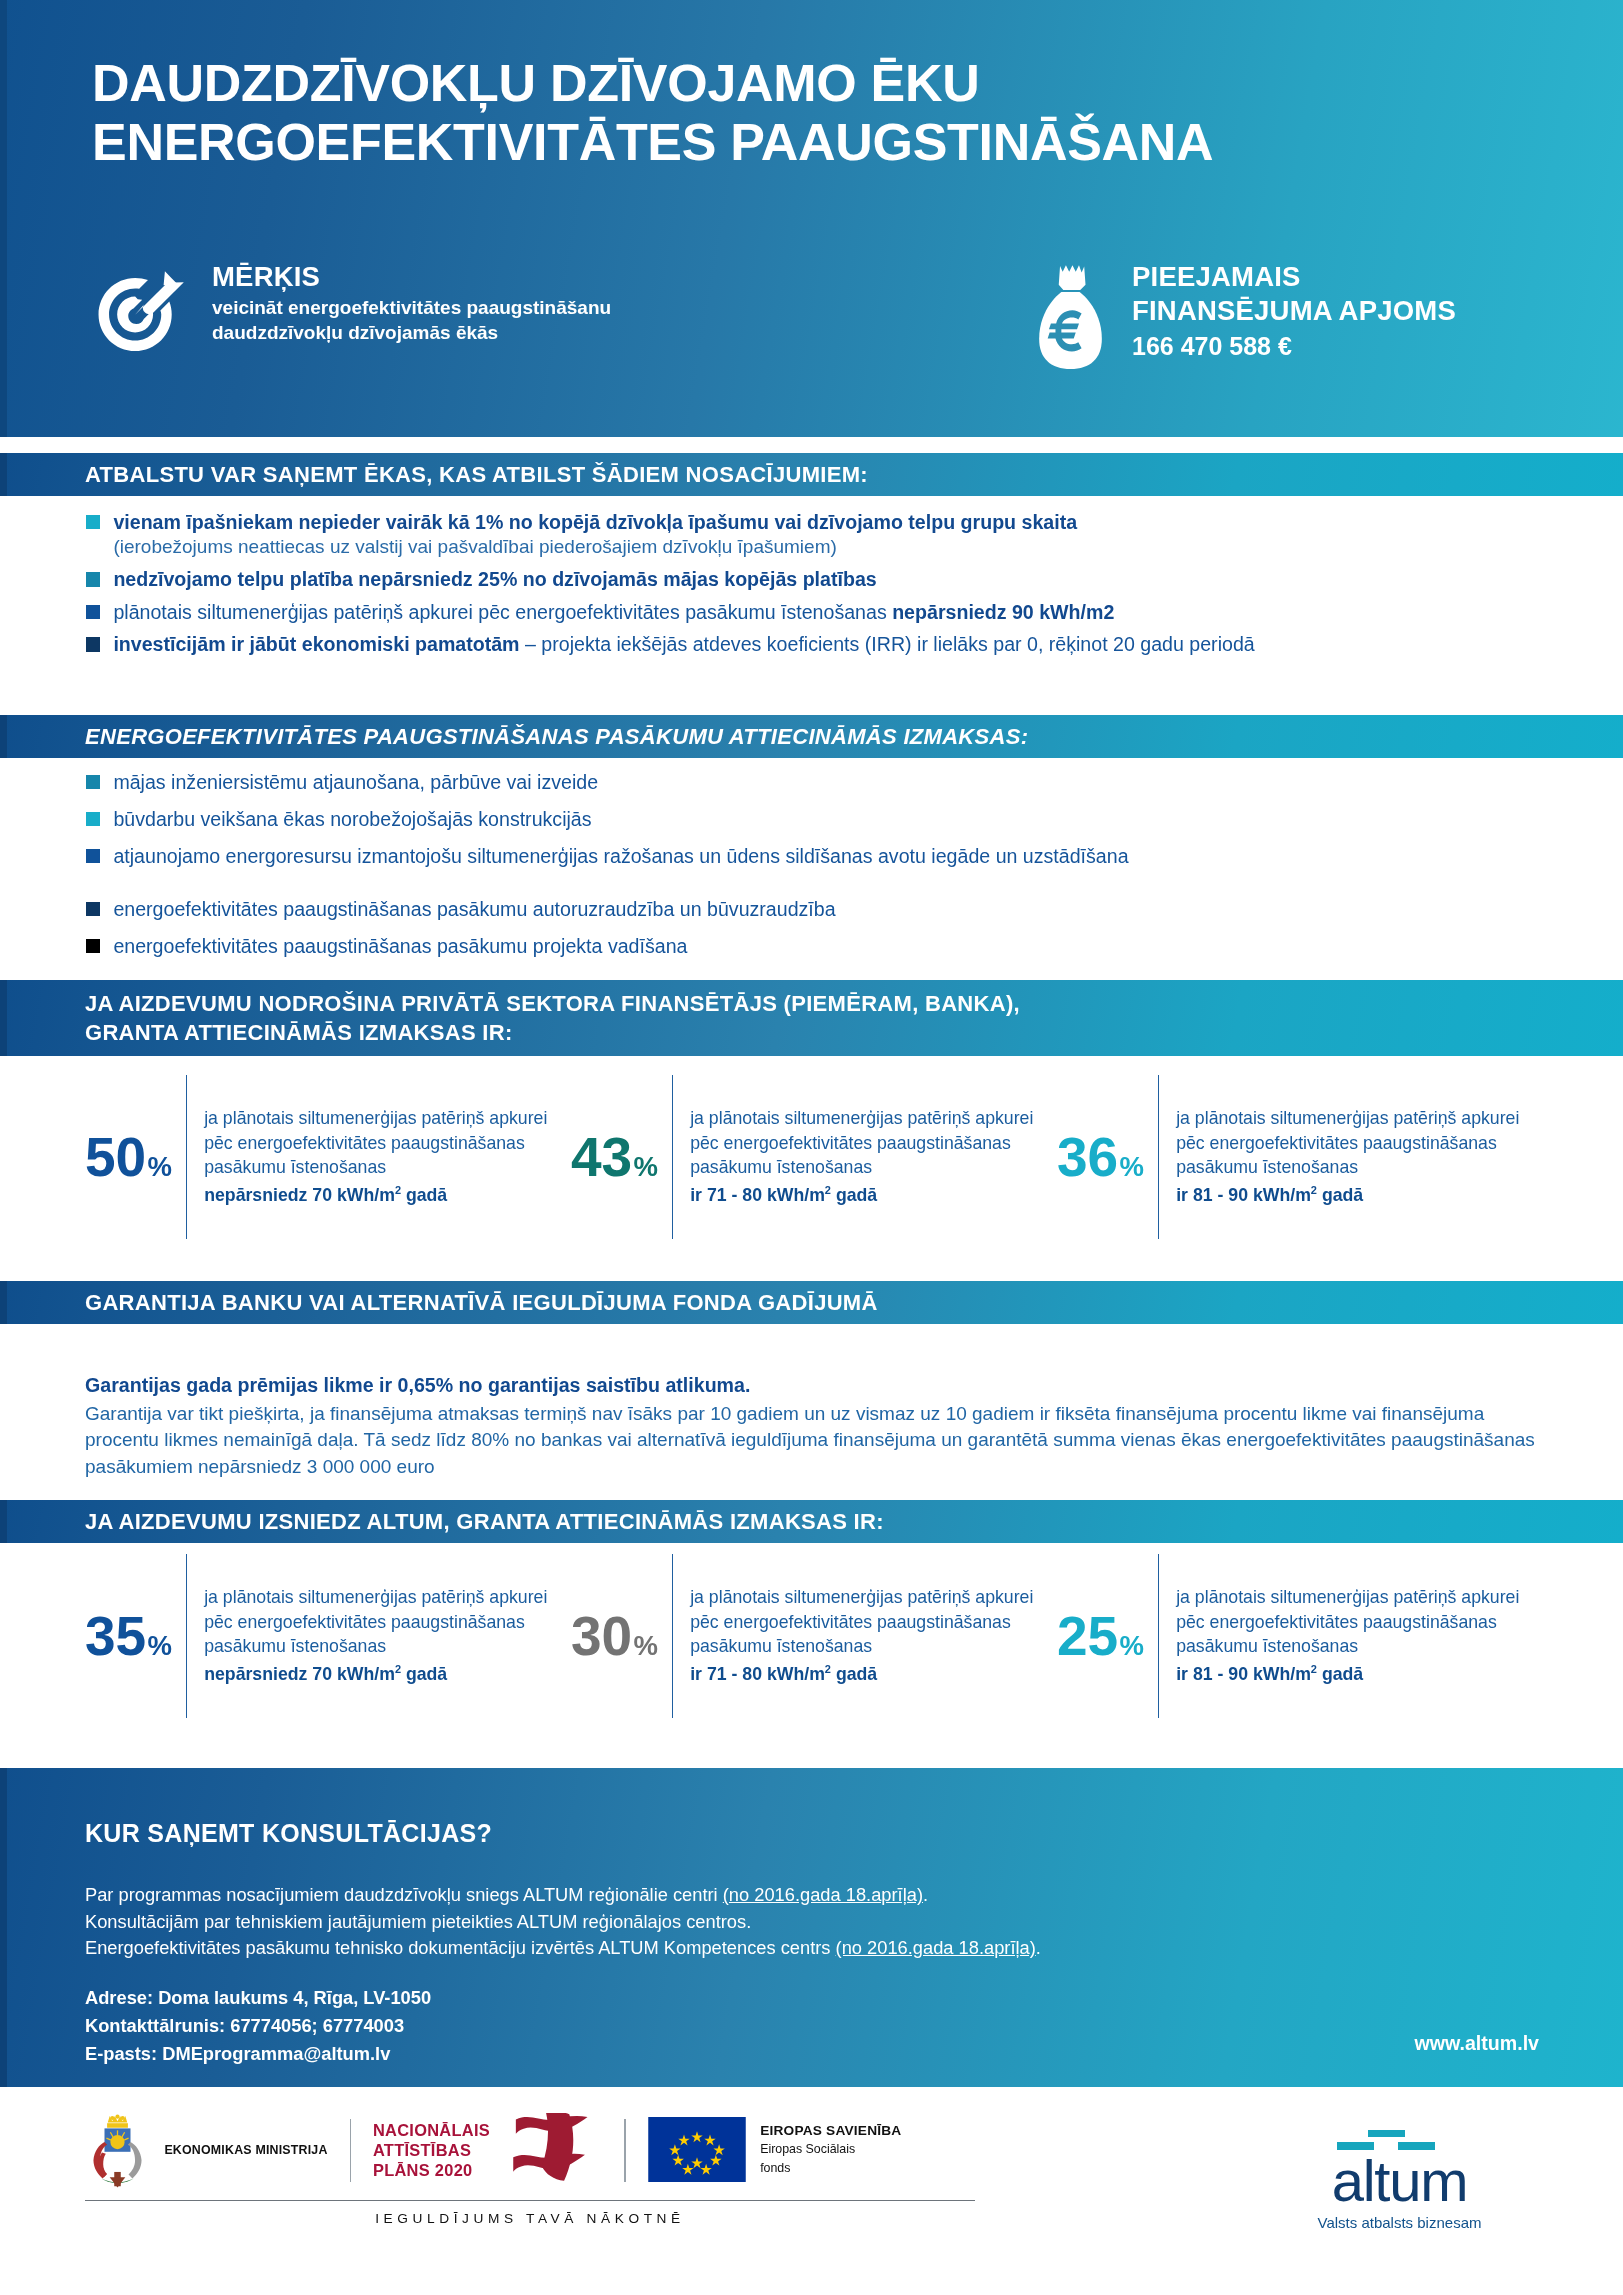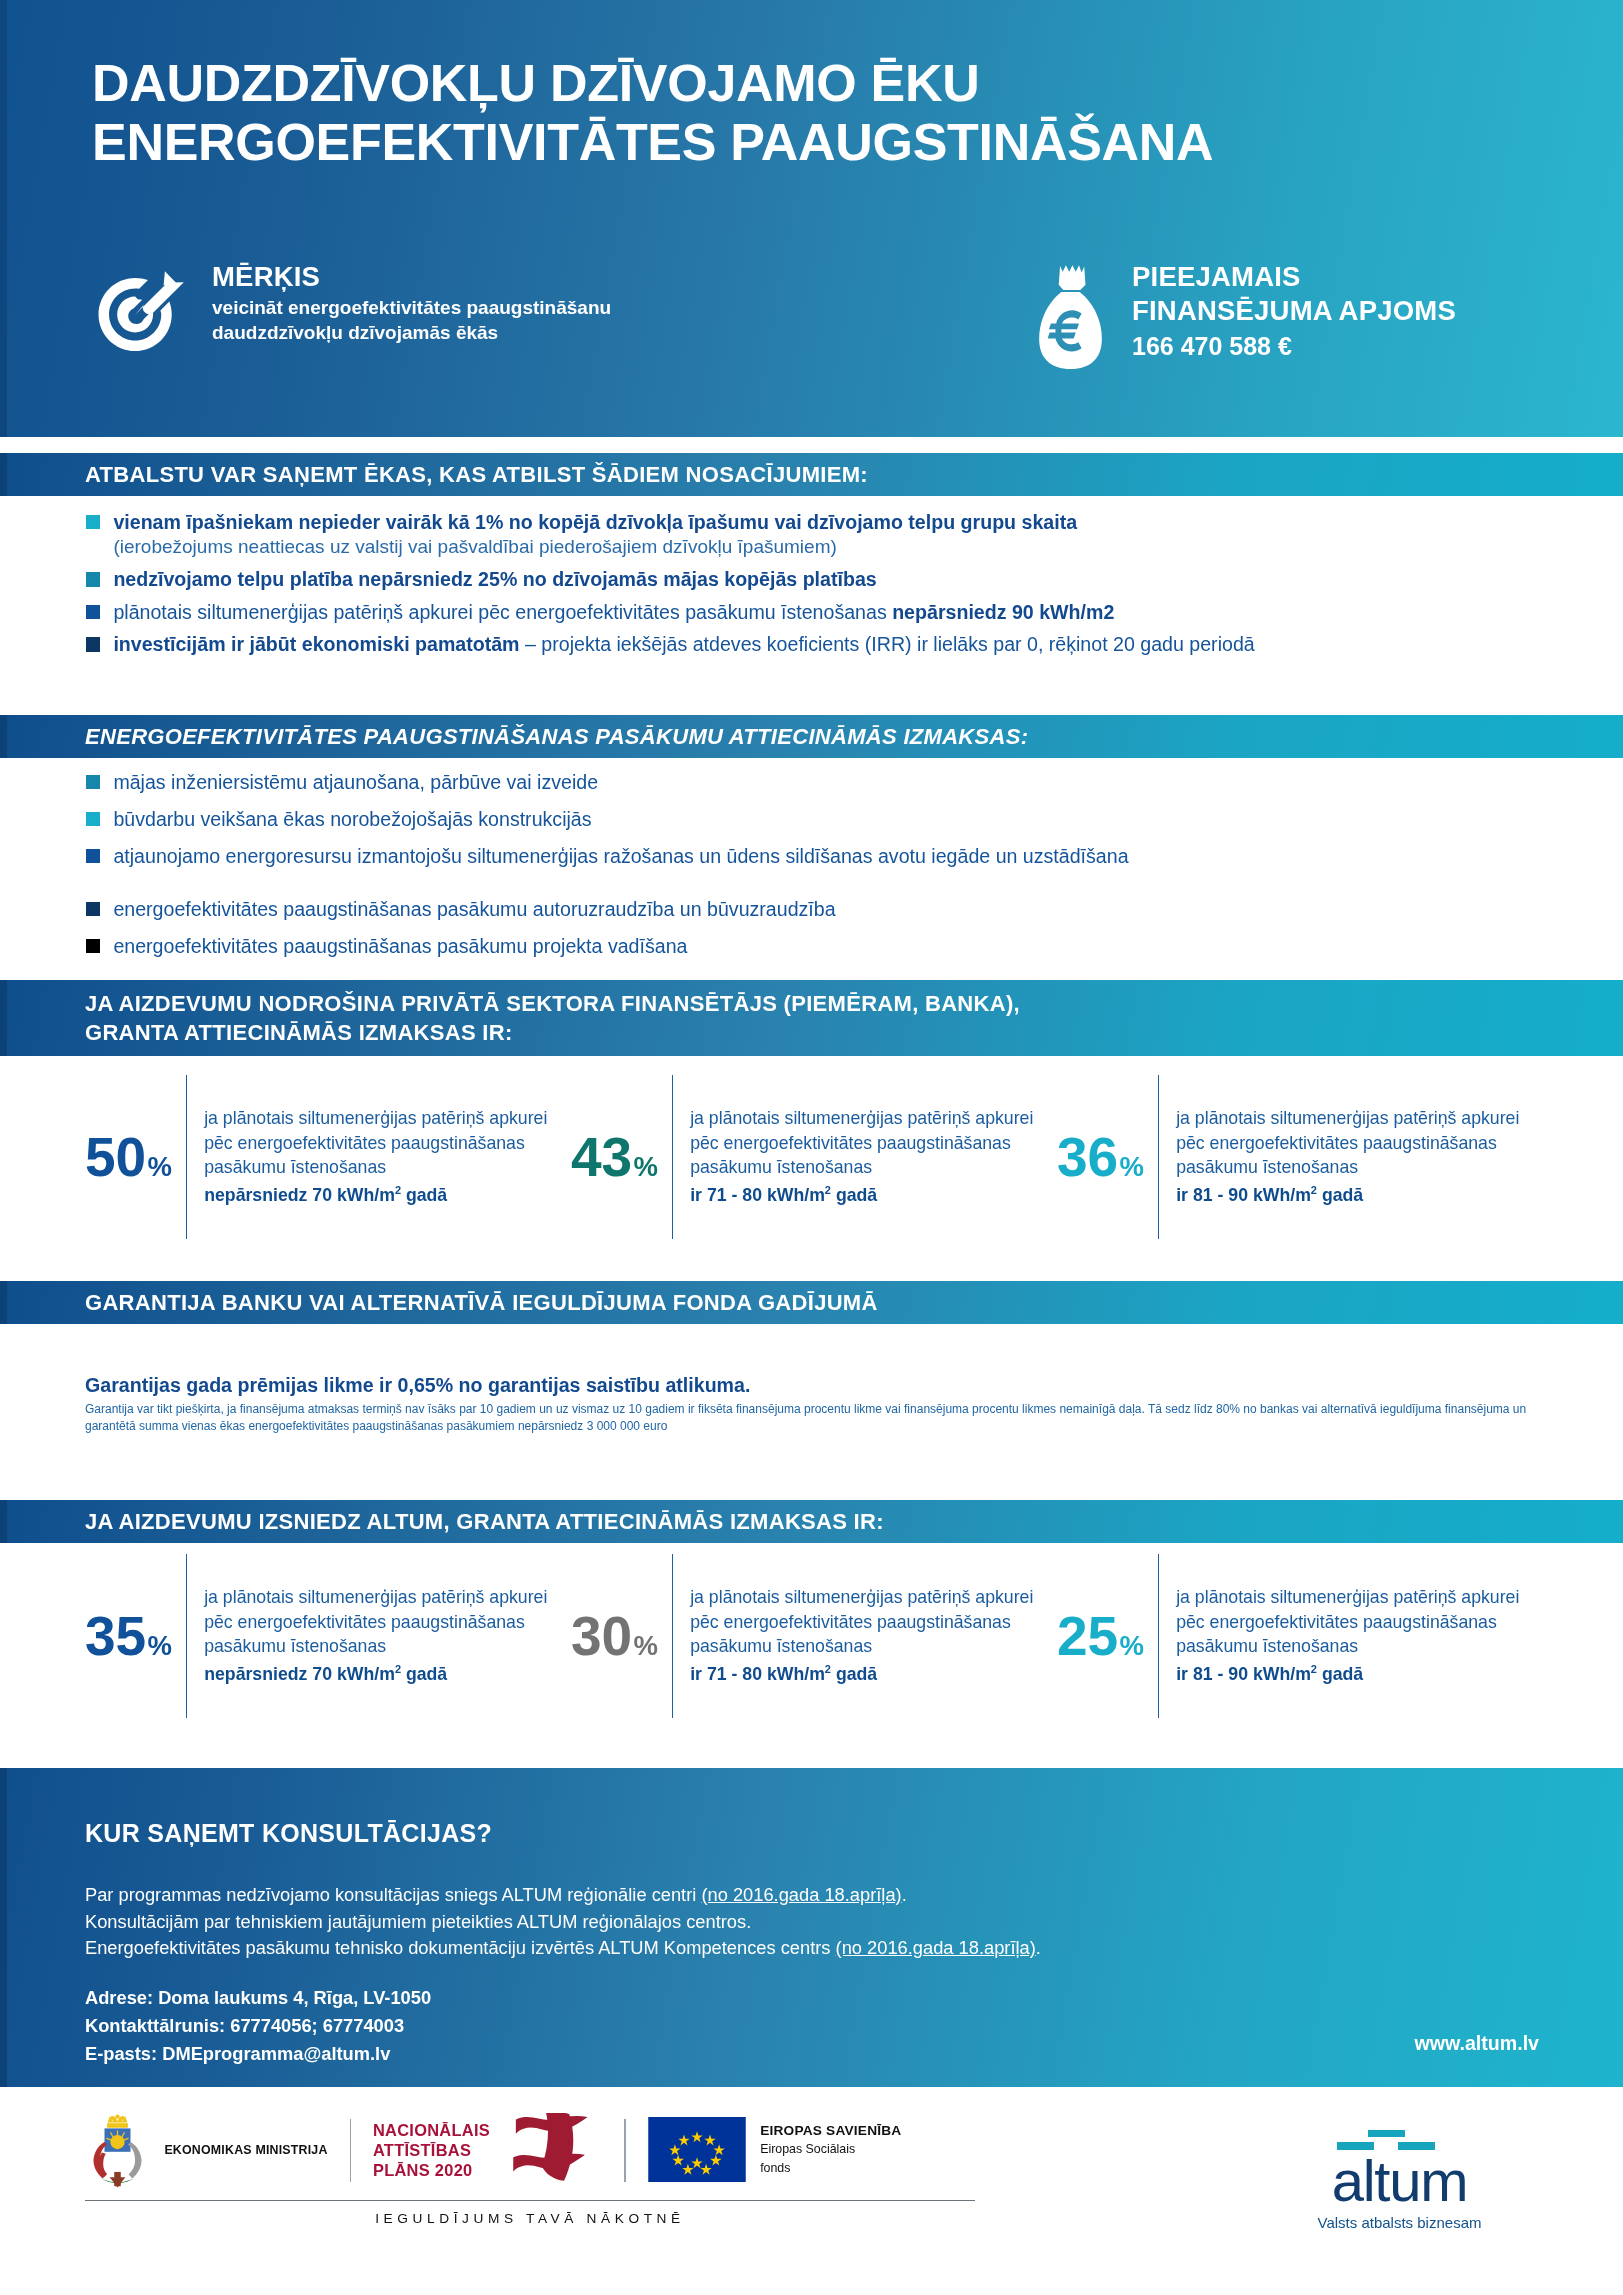--- a/index.html
+++ b/index.html
@@ -64,21 +64,21 @@
   }
   .pnum .pct{font-size:27.5px;font-weight:bold;padding-bottom:3.9px;margin-left:1.3px;}
   .pbar{width:2px;align-self:stretch;background:#1f5fa0;margin-right:17px;}
   .ptxt{font-size:17.7px;line-height:1.38;color:#1a5c9e;padding:2.6px 0;}
   .ptxt b{font-weight:bold;color:#0f4c8e;}
   .ptxt sup{font-size:11px;}
 
   
   .gtext{position:absolute;left:85px;width:1452px;}
   .gtext .lead{font-size:19.6px;font-weight:bold;color:#12498f;line-height:1.36;margin-bottom:2.6px;}
-  .gtext .body{font-size:12px;color:#2166a5;line-height:1.38;}
+  .gtext .body{font-size:19px;color:#2166a5;line-height:1.38;}
 
   
   .consult{
     position:absolute;left:0;width:1624px;
     background:linear-gradient(100deg,#104f8d 0%, #1a5d96 16%, #2a82ae 46%, #23a6c4 76%, #1eb4cd 100%);
     color:#fff;
   }
   .consult-edge{position:absolute;left:0;top:0;width:6.5px;height:100%;background:#0d4278;}
   .c-title{position:absolute;left:85px;top:51px;font-size:25px;font-weight:bold;letter-spacing:0.3px;}
   .c-para{position:absolute;left:85px;top:114px;font-size:18.3px;line-height:1.46;width:1308px;}
@@ -312,21 +312,21 @@
       <b style="display:block;margin-top:3.9px"><span>ir 81 - 90 kWh/m</span><sup>2</sup><span> gadā</span></b>
     </span>
   </div>
 </div>
 
 <div class="consult" style="top:1768px;height:320px;">
   <div class="consult-edge"></div>
   <div class="c-title">KUR SAŅEMT KONSULTĀCIJAS?</div>
 
   <div class="c-para">
-    <div><span>Par programmas nedzīvojamo konsultācijas sniegs ALTUM reģionālie centri </span><u>(no 2016.gada 18.aprīļa)</u><span>.</span></div>
+    <div><span>Par programmas nosacījumiem daudzdzīvokļu sniegs ALTUM reģionālie centri </span><u>(no 2016.gada 18.aprīļa)</u><span>.</span></div>
     <div>Konsultācijām par tehniskiem jautājumiem pieteikties ALTUM reģionālajos centros.</div>
     <div><span>Energoefektivitātes pasākumu tehnisko dokumentāciju izvērtēs ALTUM Kompetences centrs </span><u>(no 2016.gada 18.aprīļa)</u><span>.</span></div>
   </div>
 
   <div class="c-contact">
     <div>Adrese: Doma laukums 4, Rīga, LV-1050</div>
     <div>Kontakttālrunis: 67774056; 67774003</div>
     <div>E-pasts: DMEprogramma@altum.lv</div>
   </div>
 

